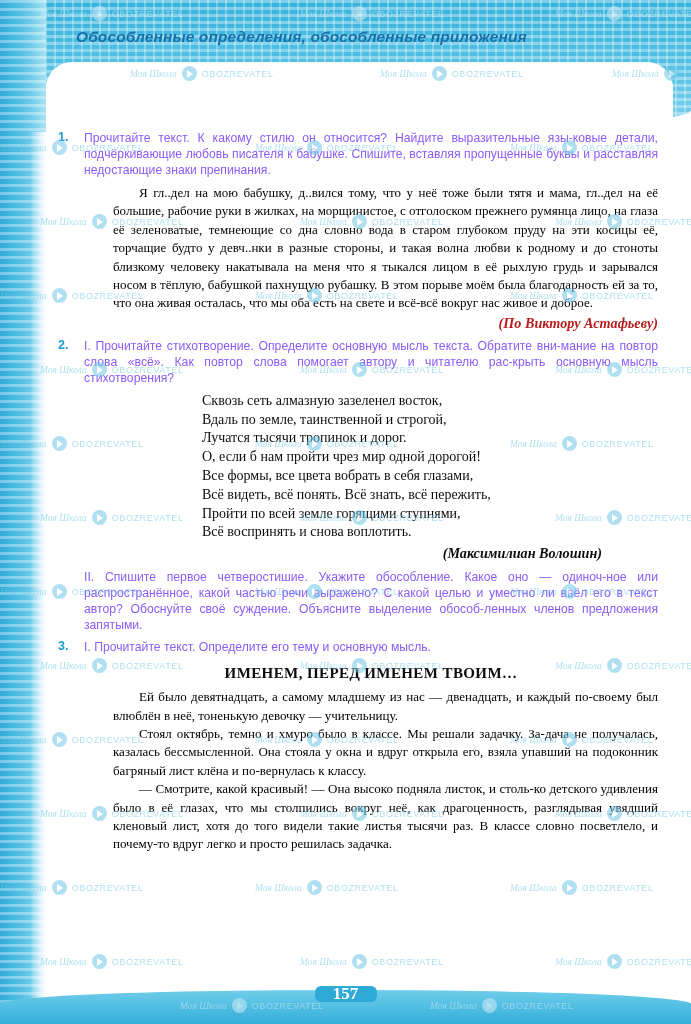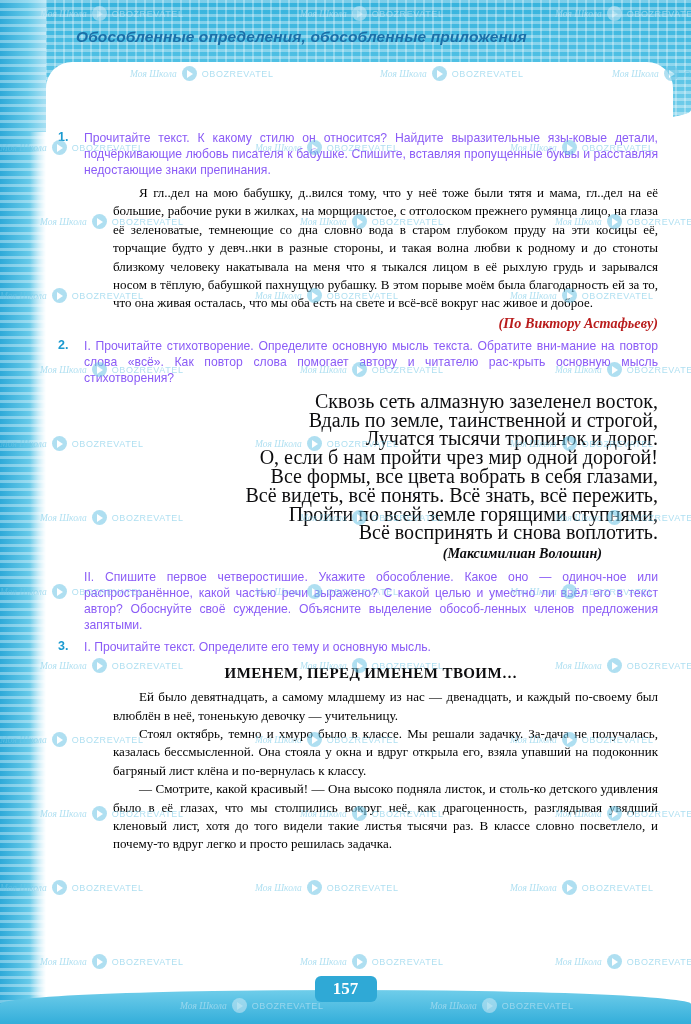--- a/index.html
+++ b/index.html
@@ -140,26 +140,25 @@
     font-size: 14.2px;
     font-weight: bold;
     font-style: italic;
     text-align: right;
     margin-top: 2px;
     color: #b91c1c;
   }
 
   .poem {
     font-family: "Liberation Serif", serif;
-    font-size: 20px;
+    font-size: 14px;
     line-height: 18.8px;
     color: #0d0d0f;
     margin-top: 6px;
     padding-left: 118px;
-    text-align: right;
   }
   .poem div { white-space: pre; }
 
   .poem-author {
     font-family: "Liberation Serif", serif;
     font-size: 14.2px;
     font-weight: bold;
     font-style: italic;
     text-align: right;
     margin-top: 3px;
@@ -179,21 +178,21 @@
 
   .spacer-sm { height: 7px; }
 
   
   .page-number {
     position: absolute;
     left: 50%;
     transform: translateX(-50%);
     bottom: 22px;
     width: 62px;
-    height: 26px;
+    height: 16px;
     background: #2fa9d6;
     color: #ffffff;
     border-radius: 6px;
     font-size: 17px;
     font-weight: bold;
     display: flex;
     align-items: center;
     justify-content: center;
     font-family: "Liberation Serif", serif;
   }

